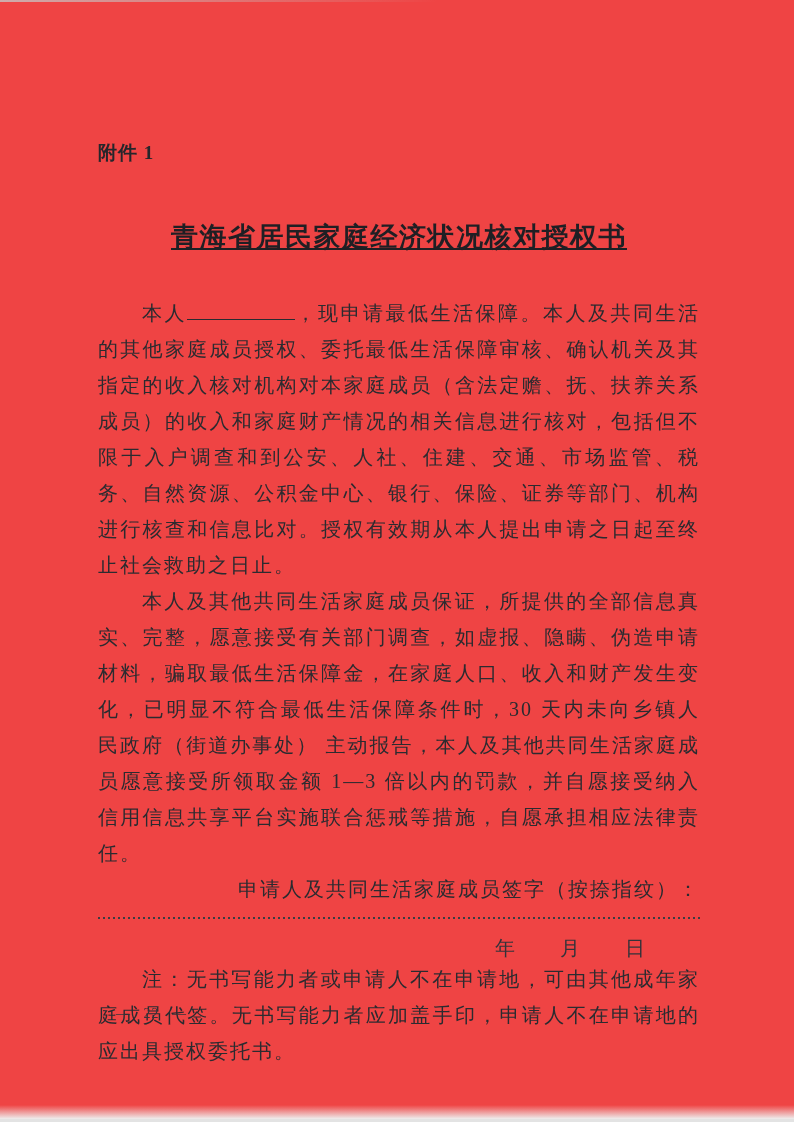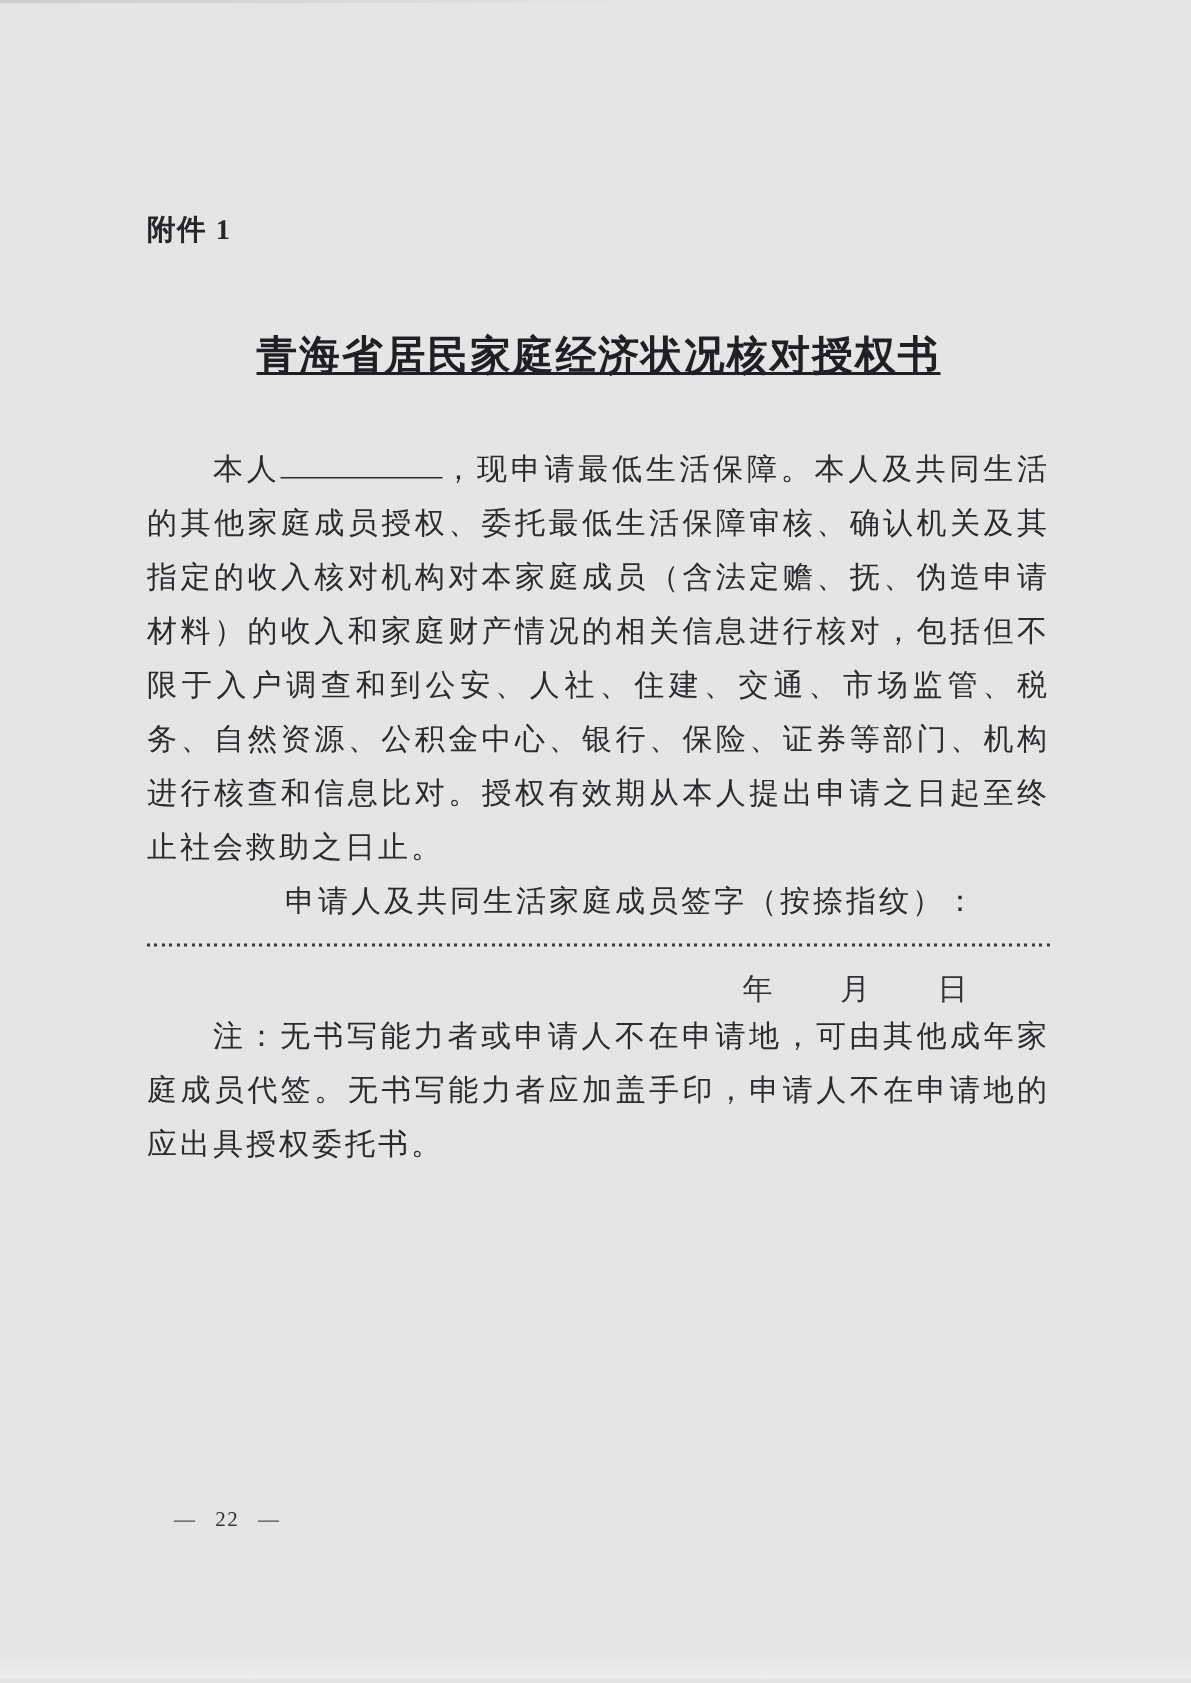--- a/index.html
+++ b/index.html
@@ -5,21 +5,21 @@
   html, body {
     margin: 0;
     padding: 0;
     background: #8a8a8a;
   }
   .page {
     position: relative;
     width: 794px;
     height: 1122px;
     margin: 0 auto;
-    background: #e5e5e5;
+    background: #ef4444;
     overflow: hidden;
     font-family: "Liberation Serif", "DejaVu Serif", serif;
     color: #2b2b30;
   }
   
   .scan-edge-top {
     position: absolute;
     top: 0; left: 0;
     width: 55%;
     height: 2px;
@@ -65,21 +65,21 @@
     margin-top: 40px;
   }
   .blank-field {
     display: inline-block;
     width: 108px;
     height: 1em;
     border-bottom: 1.5px solid #2b2b30;
     vertical-align: baseline;
   }
   .sig {
-    text-align: center;
+    text-align: right;
   }
   .dotted-rule {
     margin-top: 10px;
     height: 2px;
     background: repeating-linear-gradient(90deg, #3c3c42 0 2px, transparent 2px 5px);
   }
   .date-row {
     margin-top: 16px;
     display: flex;
     justify-content: flex-end;
@@ -106,22 +106,23 @@
 <body>
 
 <div class="page">
   <div class="scan-edge-top"></div>
 
   <div class="content">
     <div class="attachment">附件 1</div>
 
     <h1 class="title">青海省居民家庭经济状况核对授权书</h1>
 
-    <p class="para first"><span>本人</span><span class="blank-field"></span><span>，现申请最低生活保障。本人及共同生活的其他家庭成员授权、委托最低生活保障审核、确认机关及其指定的收入核对机构对本家庭成员（含法定赡、抚、伪造申请材料）的收入和家庭财产情况的相关信息进行核对，包括但不限于入户调查和到公安、人社、住建、交通、市场监管、税务、自然资源、公积金中心、银行、保险、证券等部门、机构进行核查和信息比对。授权有效期从本人提出申请之日起至终止社会救助之日止。</span></p>
+    <p class="para first"><span>本人</span><span class="blank-field"></span><span>，现申请最低生活保障。本人及共同生活的其他家庭成员授权、委托最低生活保障审核、确认机关及其指定的收入核对机构对本家庭成员（含法定赡、抚、扶养关系成员）的收入和家庭财产情况的相关信息进行核对，包括但不限于入户调查和到公安、人社、住建、交通、市场监管、税务、自然资源、公积金中心、银行、保险、证券等部门、机构进行核查和信息比对。授权有效期从本人提出申请之日起至终止社会救助之日止。</span></p>
 
+    <p class="para">本人及其他共同生活家庭成员保证，所提供的全部信息真实、完整，愿意接受有关部门调查，如虚报、隐瞒、伪造申请材料，骗取最低生活保障金，在家庭人口、收入和财产发生变化，已明显不符合最低生活保障条件时，30 天内未向乡镇人民政府（街道办事处） 主动报告，本人及其他共同生活家庭成员愿意接受所领取金额 1—3 倍以内的罚款，并自愿接受纳入信用信息共享平台实施联合惩戒等措施，自愿承担相应法律责任。</p>
 
     <p class="para sig">申请人及共同生活家庭成员签字（按捺指纹）：</p>
 
     <div class="dotted-rule"></div>
 
     <div class="date-row">
       <span>年</span>
       <span>月</span>
       <span>日</span>
     </div>

